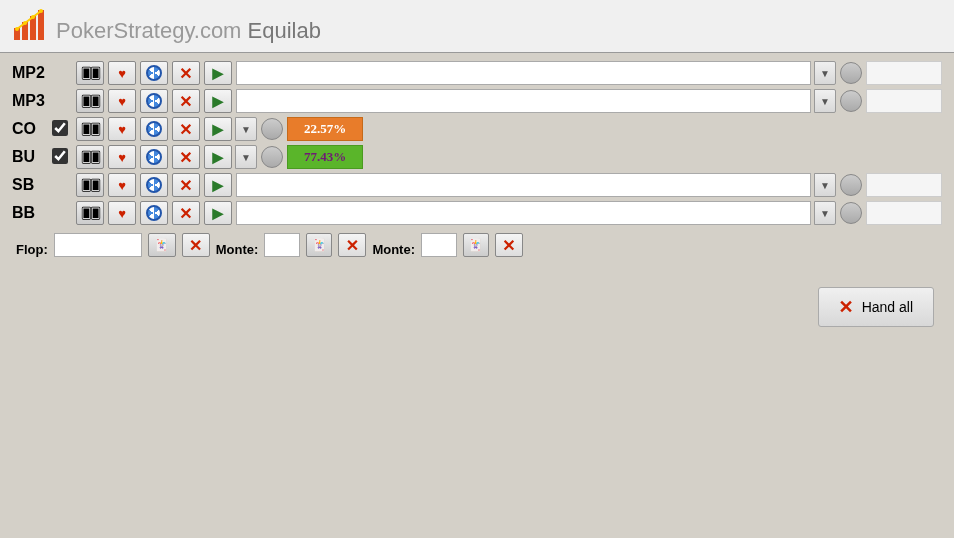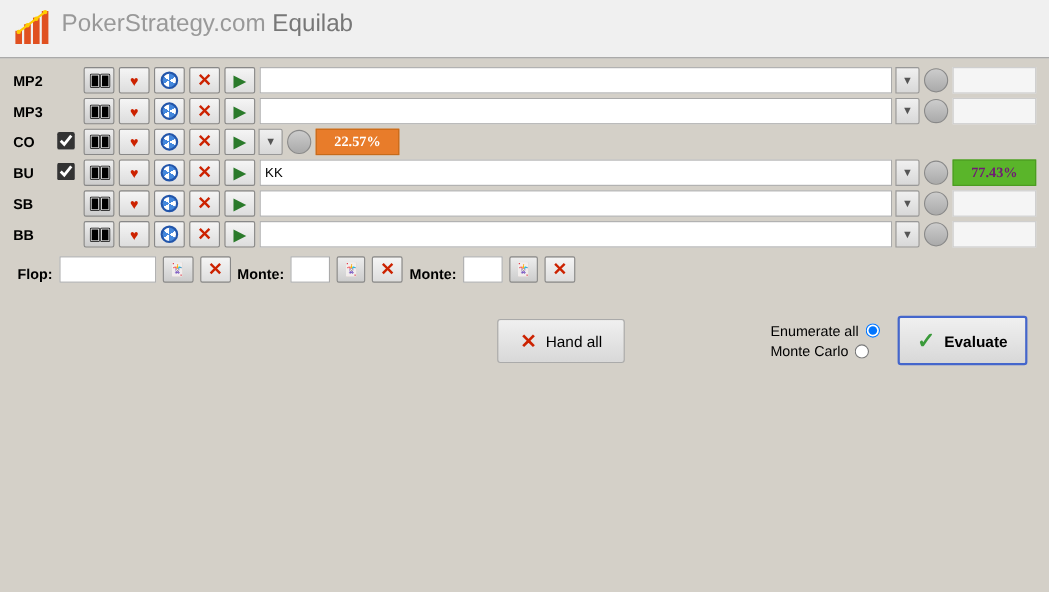--- a/index.html
+++ b/index.html
@@ -9,21 +9,21 @@
       background: #d4d0c8;
       width: 954px;
       height: 538px;
       overflow: hidden;
     }
     .header {
       background: #f0f0f0;
       border-bottom: 1px solid #999;
       padding: 8px 12px;
       display: flex;
-      align-items: flex-start;
+      align-items: flex-end;
       gap: 8px;
     }
     .logo-icon {
       width: 36px;
       height: 36px;
     }
     .header-title {
       font-size: 22px;
       font-weight: bold;
       color: #222;
@@ -43,21 +43,21 @@
     }
     .player-row {
       display: flex;
       align-items: center;
       margin-bottom: 4px;
       gap: 4px;
     }
     .player-label {
       width: 36px;
       font-weight: bold;
-      font-size: 13px;
+      font-size: 16px;
     }
     .checkbox-visible {
       width: 16px;
       height: 16px;
       cursor: pointer;
       accent-color: #333;
     }
     .icon-btn {
       width: 28px;
       height: 24px;
@@ -316,21 +316,20 @@
         </div>
         <div class="icon-btn">
           <div class="chip-sim"></div>
         </div>
         <div class="icon-btn">
           <span class="icon-x">✕</span>
         </div>
         <div class="icon-btn">
           <span class="icon-arrow">▶</span>
         </div>
-        <input type="text" class="range-input" value="KK" style="">
         <div class="dropdown-btn">
           <span>▼</span>
         </div>
         <div class="circle-btn"></div>
         <div class="equity-cell equity-green">77.43%</div>
       </div>
       <div class="player-row">
         <div class="player-label">SB</div>
         <div style="width: 20px;"></div>
         <div class="icon-btn icon-btn-cards">
@@ -408,30 +407,14 @@
       <span class="icon-x">✕</span>
     </div>
   </div>
 
   <div class="bottom-section">
     <div style="width:300px;"></div>
     <button class="clear-all-btn">
       <span style="color:#cc2200; font-size:18px; font-weight:bold;">✕</span>
       <span>Hand all</span>
     </button>
-    <div class="bottom-right">
-      <div style="display:flex;flex-direction:column;gap:4px;">
-        <div class="radio-row">
-          <span>Enumerate all</span>
-          <input type="radio" name="calc-mode" checked="" style="">
-        </div>
-        <div class="radio-row">
-          <span>Monte Carlo</span>
-          <input type="radio" name="calc-mode" style="">
-        </div>
-      </div>
-      <button class="evaluate-btn">
-        <span style="color:#3a9a3a; font-size:20px; font-weight:bold;">✓</span>
-        <span>Evaluate</span>
-      </button>
-    </div>
   </div>
 </div>
 
 </body></html>

